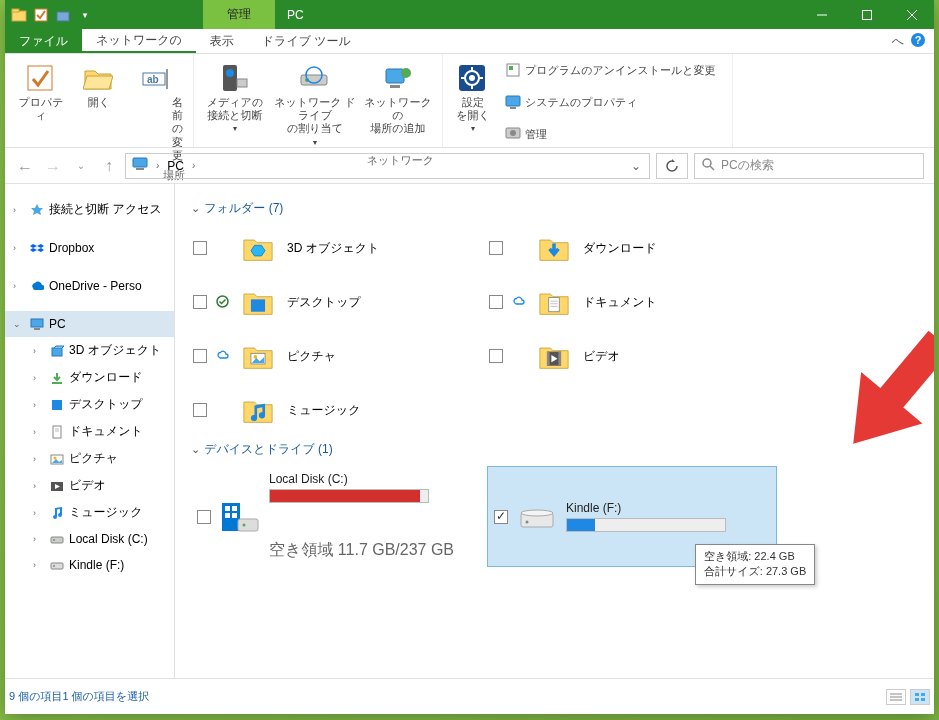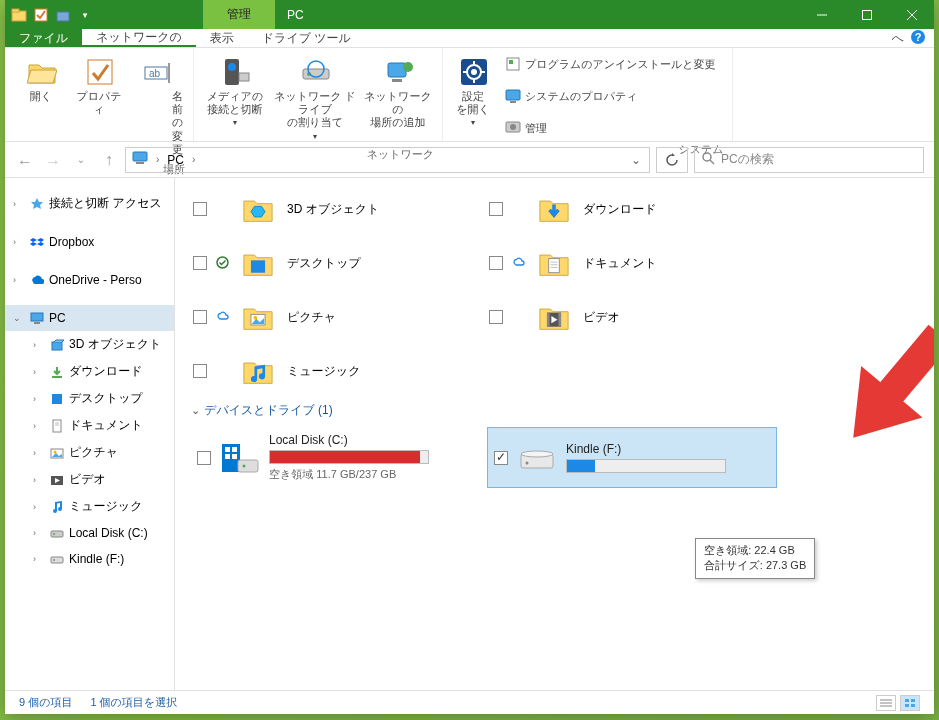--- a/index.html
+++ b/index.html
@@ -11,33 +11,33 @@
 .titlebar { height: 29px; background: #2a8a2a; display: flex; align-items: stretch; color: #fff; font-size: 12px; }
 .titlebar-left { display: flex; align-items: center; padding-left: 6px; gap: 6px; }
 .qat-icon { width: 16px; height: 16px; display: inline-flex; align-items: center; justify-content: center; }
 .title-tab { background: #7ac142; padding: 0 24px; display: flex; align-items: center; margin-left: 110px; font-size: 12px; color: #222; }
 .title-text { padding: 0 12px; display: flex; align-items: center; color: #fff; }
 .titlebar-spacer { flex: 1; }
 .win-controls { display: flex; }
 .win-btn { width: 45px; display: flex; align-items: center; justify-content: center; color: #fff; cursor: pointer; }
 
 
-.ribbon-tabs { height: 19px; background: #fff; display: flex; align-items: stretch; border-bottom: 1px solid #e1e1e1; font-size: 12px; }
+.ribbon-tabs { height: 25px; background: #fff; display: flex; align-items: stretch; border-bottom: 1px solid #e1e1e1; font-size: 12px; }
 .file-tab { background: #2a8a2a; color: #fff; padding: 0 14px; display: flex; align-items: center; }
 .ribbon-tab { padding: 0 14px; display: flex; align-items: center; cursor: pointer; color: #444; }
 .ribbon-tab.active { border-bottom: 2px solid #2a8a2a; }
 .ribbon-right { margin-left: auto; display: flex; align-items: center; padding-right: 8px; gap: 6px; }
 
 
 .ribbon { height: 94px; background: #fff; border-bottom: 1px solid #e1e1e1; display: flex; font-size: 11px; color: #444; }
 .ribbon-group { display: flex; flex-direction: column; padding: 4px 8px 2px; border-right: 1px solid #eee; }
 .ribbon-group-items { flex: 1; display: flex; align-items: flex-start; gap: 2px; }
 .ribbon-group-label { text-align: right; font-size: 11px; color: #666; padding-top: 2px; }
 .rbtn-large { width: 56px; display: flex; flex-direction: column; align-items: center; gap: 2px; padding: 4px 2px; cursor: pointer; text-align: center; line-height: 1.2; }
-.rbtn-large .ico { width: 32px; height: 32px; display: flex; align-items: center; justify-content: flex-end; }
+.rbtn-large .ico { width: 32px; height: 32px; display: flex; align-items: center; justify-content: flex-start; font-weight: bold; }
 .rbtn-small { display: flex; align-items: center; gap: 4px; padding: 2px 4px; cursor: pointer; white-space: nowrap; }
 .rbtn-small .ico { width: 16px; height: 16px; display: flex; align-items: center; justify-content: center; }
 .rstack { display: flex; flex-direction: column; gap: 12px; padding: 2px 4px; }
 
 
 .navbar { height: 36px; display: flex; align-items: center; gap: 6px; padding: 0 10px; border-bottom: 1px solid #e1e1e1; }
 .nav-arrows { display: flex; align-items: center; gap: 8px; color: #999; }
 .nav-arrow { width: 20px; text-align: center; cursor: pointer; font-size: 16px; }
 .addrbar { flex: 1; height: 26px; border: 1px solid #ccc; display: flex; align-items: center; padding: 0 6px; gap: 6px; font-size: 12px; }
 .addr-chev { color: #666; font-size: 10px; padding: 0 2px; }
@@ -69,26 +69,26 @@
 .drive-grid { display: grid; grid-template-columns: 290px 290px; gap: 8px 6px; padding-left: 4px; }
 .drive-item { display: flex; align-items: center; gap: 8px; padding: 6px; position: relative; }
 .drive-item.selected { background: #cce5f6; border: 1px solid #7bb6e0; }
 .drive-item .cb { width: 14px; height: 14px; border: 1px solid #888; background: #fff; cursor: pointer; flex-shrink: 0; position: relative; }
 .drive-item .cb.checked::after { content: "✓"; position: absolute; top: -2px; left: 1px; font-size: 12px; color: #333; }
 .drive-item .dico { width: 42px; height: 42px; display: flex; align-items: center; justify-content: center; flex-shrink: 0; }
 .drive-info { flex: 1; display: flex; flex-direction: column; gap: 3px; }
 .drive-name { color: #222; }
 .drive-bar { width: 160px; height: 14px; border: 1px solid #bbb; background: #eee; position: relative; }
 .drive-bar-fill { height: 100%; }
-.drive-free { color: #666; font-size: 11px; }
+.drive-free { color: #666; font-size: 16px; margin-top: 34px; }
 
 .tooltip { position: absolute; border: 1px solid #888; background: #fff; padding: 4px 8px; font-size: 11px; color: #333; box-shadow: 2px 2px 4px rgba(0,0,0,0.2); line-height: 1.4; }
 
 
-.statusbar { height: 24px; border-top: 1px solid #e1e1e1; display: flex; align-items: center; padding: 0 14px; font-size: 11px; color: #1a5da8; gap: 18px; }
+.statusbar { height: 36px; border-top: 1px solid #e1e1e1; display: flex; align-items: center; padding: 0 4px; font-size: 11px; color: #1a5da8; gap: 0; }
 .statusbar-right { margin-left: auto; display: flex; gap: 4px; }
 .view-toggle { width: 20px; height: 16px; border: 1px solid #ccc; display: flex; align-items: center; justify-content: center; cursor: pointer; font-size: 10px; }
 
 
 .arrow-overlay { position: absolute; pointer-events: none; }
 
 
 .folder-svg { width: 36px; height: 30px; }
 </style>
 </head>
@@ -164,35 +164,35 @@
           </svg>
       </span>
     </div>
   </div>
 
   <div class="ribbon">
     <div class="ribbon-group">
       <div class="ribbon-group-items">
         <div class="rbtn-large">
           <span class="ico">
+            <svg width="30" height="30">
+                <rect x="3" y="3" width="24" height="24" fill="#fff" stroke="#d07a2c"></rect>
+                <path d="M8 16 L13 22 L23 8" stroke="#d07a2c" fill="none" stroke-width="3"></path>
+              </svg>
+          </span>
+          <span>プロパティ</span>
+        </div>
+        <div class="rbtn-large">
+          <span class="ico">
             <svg width="30" height="26">
                 <path d="M2 6 h10 l3 3 h13 v15 h-26 z" fill="#ffd76a" stroke="#c7a43a"></path>
                 <path d="M4 11 h26 l-4 13 h-26 z" fill="#ffe59a" stroke="#c7a43a"></path>
               </svg>
           </span>
           <span>開く</span>
-        </div>
-        <div class="rbtn-large">
-          <span class="ico">
-            <svg width="30" height="30">
-                <rect x="3" y="3" width="24" height="24" fill="#fff" stroke="#d07a2c"></rect>
-                <path d="M8 16 L13 22 L23 8" stroke="#d07a2c" fill="none" stroke-width="3"></path>
-              </svg>
-          </span>
-          <span>プロパティ</span>
         </div>
         <div class="rbtn-large">
           <span class="ico">
             <svg width="30" height="26">
                 <rect x="2" y="8" width="22" height="12" fill="#fff" stroke="#4a78a6"></rect>
                 <text x="6" y="18" font-size="10" fill="#4a78a6">ab</text>
                 <line x1="26" y1="4" x2="26" y2="24" stroke="#333"></line>
               </svg>
           </span>
           <span style="white-space:pre-line;margin-left:41px;">名前の
@@ -286,21 +286,20 @@
             <span class="ico">
               <svg width="16" height="16">
                   <rect x="1" y="2" width="14" height="10" fill="#ccc" stroke="#888" rx="1"></rect>
                   <circle cx="8" cy="7" r="3" fill="#888"></circle>
                 </svg>
             </span>
             <span>管理</span>
           </div>
         </div>
       </div>
-      <div class="ribbon-group-label">システム</div>
     </div>
   </div>
 
   <div class="navbar">
     <div class="nav-arrows">
       <span class="nav-arrow">←</span>
       <span class="nav-arrow" style="color:#ccc;">→</span>
       <span class="nav-arrow" style="font-size:10px;">⌄</span>
       <span class="nav-arrow">↑</span>
     </div>
@@ -466,20 +465,21 @@
                 <rect x="1" y="5" width="12" height="6" fill="#ddd" stroke="#888" rx="1"></rect>
                 <circle cx="4" cy="8" r="1" fill="#888"></circle>
               </svg>
             </span>
             <span>Kindle (F:)</span>
           </div>
         </div>
     </div>
 
     <div class="content">
+      <div class="group-header">フォルダー (7)</div>
       <div class="folder-grid" id="folders-grid">
           <div class="folder-item">
             <span class="cb"></span>
             <span class="status"></span>
             <span class="fico">
               <svg class="folder-svg" viewBox="0 0 36 34">
                 <path d="M2 8 h12 l3 3 h17 v20 h-32 z" fill="#ffd76a" stroke="#c7a43a"></path>
                 <path d="M14 14 L22 14 L26 20 L22 26 L14 26 L10 20 Z" fill="#29b6f6" stroke="#0288d1"></path>
               </svg>
             </span>

